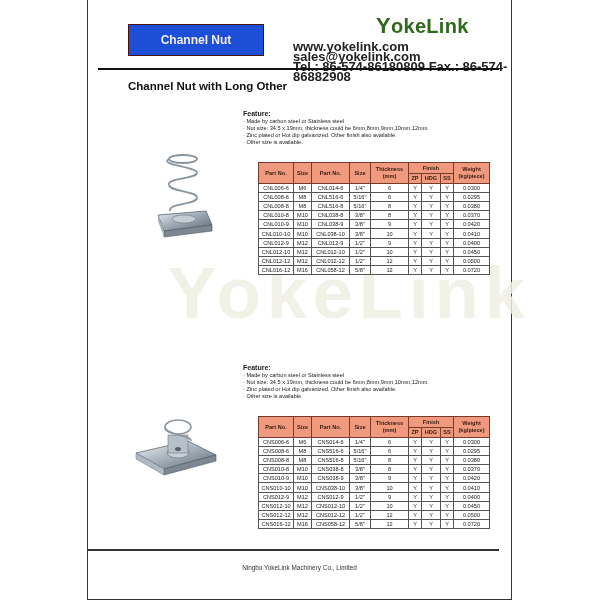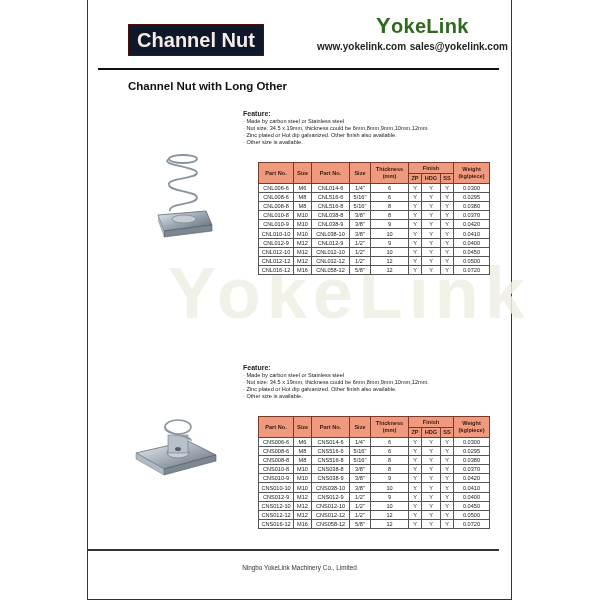--- a/index.html
+++ b/index.html
@@ -7,32 +7,32 @@
   body { font-family: "Liberation Sans", sans-serif; color: #111; position: relative; }
 
   .page {
     position: absolute; left: 87px; top: 0; width: 425px; height: 600px;
     border-left: 1.5px solid #333; border-right: 1.5px solid #333;
     border-bottom: 1.5px solid #333; background: #fff;
   }
 
   .title-box {
     position: absolute; left: 40px; top: 24px; width: 136px; height: 32px;
-    background: #0f172a; border: 1px solid #4a1203;
-    color: #f4ece6; font-weight: bold; font-size: 20px;
+    background: #1d4ed8; border: 1px solid #4a1203;
+    color: #f4ece6; font-weight: bold; font-size: 12px;
     display: flex; align-items: center; justify-content: center;
   }
 
   .logo {
     position: absolute; left: 288px; top: 13px; font-size: 20px; font-weight: bold;
     color: #2f6a1c; letter-spacing: 0.3px;
   }
   .logo .y { color: #2f6a1c; font-size: 22px; }
 
-  .contact { position: absolute; left: 205px; top: 42px; font-size: 10px; color: #222; line-height: 10px; font-weight: bold; margin-left: 24px; }
+  .contact { position: absolute; left: 205px; top: 42px; font-size: 13px; color: #222; line-height: 10px; font-weight: bold; }
   .contact .row1 span { display: inline-block; }
   .contact .row1 .web { width: 90px; }
 
   .hr-top { position: absolute; left: 10px; right: 12px; top: 68px; height: 2px; background: #111; }
 
   .section-title { position: absolute; left: 40px; font-size: 11.5px; font-weight: bold; color: #111; }
 
   .feature { position: absolute; left: 155px; font-size: 5.6px; color: #222; line-height: 7.1px; }
   .feature .ft { font-size: 7px; font-weight: bold; line-height: 9px; }
 
@@ -73,20 +73,21 @@
 
   <div class="logo">
     <span class="y">Y</span><span>okeLink</span>
   </div>
 
   <div class="contact">
     <div class="row1">
       <span class="web">www.yokelink.com</span>
       <span>sales@yokelink.com</span>
     </div>
+    <div>Tel.: 86-574-86180809 Fax.: 86-574-86882908</div>
   </div>
 
   <div class="hr-top"></div>
 
   <div class="section-title" style="top:80px;">Channel Nut with Long Other</div>
 
   <div class="feature" style="top:109px;">
     <div class="ft">Feature:</div>
     <div>· Made by carbon steel or Stainless steel</div>
     <div>· Nut size: 34.5 x 19mm, thickness could be 6mm,8mm,9mm,10mm,12mm.</div>

